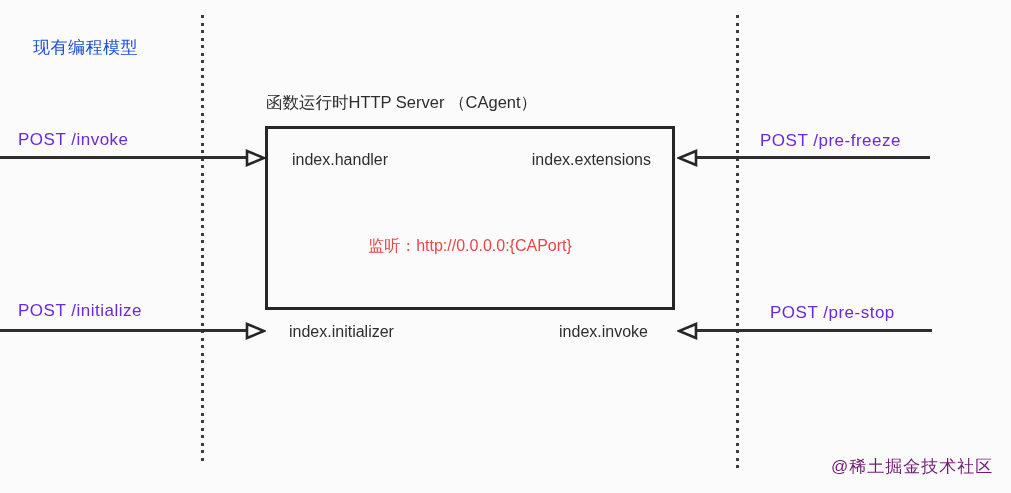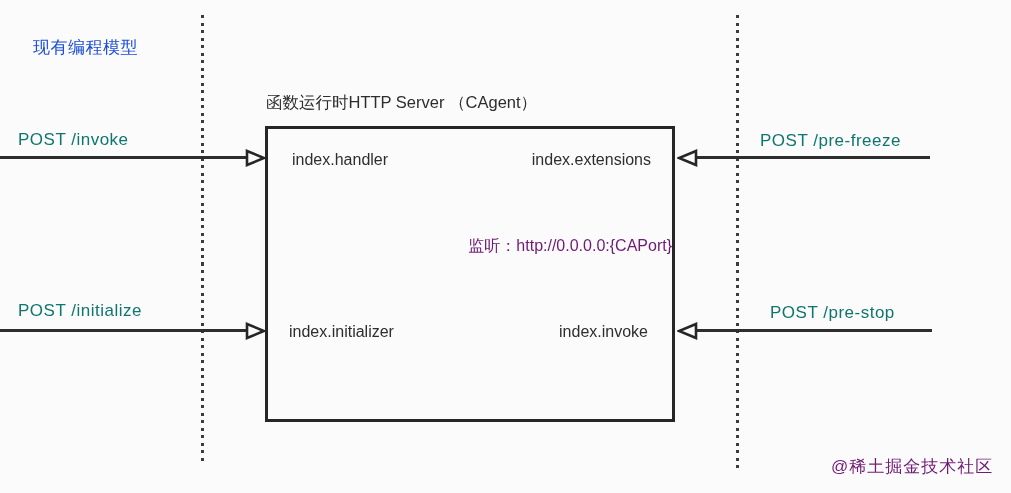--- a/index.html
+++ b/index.html
@@ -36,21 +36,21 @@
       to bottom,
       #3c3c3c 0px, #3c3c3c 3px,
       transparent 3px, transparent 7.5px
     );
   }
   .server-box {
     position: absolute;
     left: 265px;
     top: 126px;
     width: 410px;
-    height: 296px;
+    height: 184px;
     border: 3px solid #262626;
     background: transparent;
     box-sizing: border-box;
   }
   .box-title {
     position: absolute;
     left: 266px;
     top: 92px;
     font-size: 16.5px;
     white-space: nowrap;
@@ -59,41 +59,41 @@
     position: absolute;
     font-size: 16px;
     white-space: nowrap;
     color: #2e2e2e;
   }
   .listen-text {
     position: absolute;
     left: 0;
     right: 0;
     top: 107px;
-    text-align: right;
+    text-align: center;
     font-size: 16px;
     white-space: nowrap;
-    color: #701a75;
+    color: #ef4444;
   }
   .arrow-line {
     position: absolute;
     height: 3px;
     background: #2e2e2e;
   }
   .arrow-head {
     position: absolute;
     width: 21px;
     height: 18px;
   }
   .arrow-label {
     position: absolute;
     font-size: 17px;
     letter-spacing: 0.5px;
     white-space: nowrap;
-    color: #0f766e;
+    color: #6d28d9;
   }
   .watermark {
     position: absolute;
     left: 831px;
     top: 455px;
     font-size: 17px;
     color: #701a75;
     letter-spacing: 1px;
     white-space: nowrap;
   }

